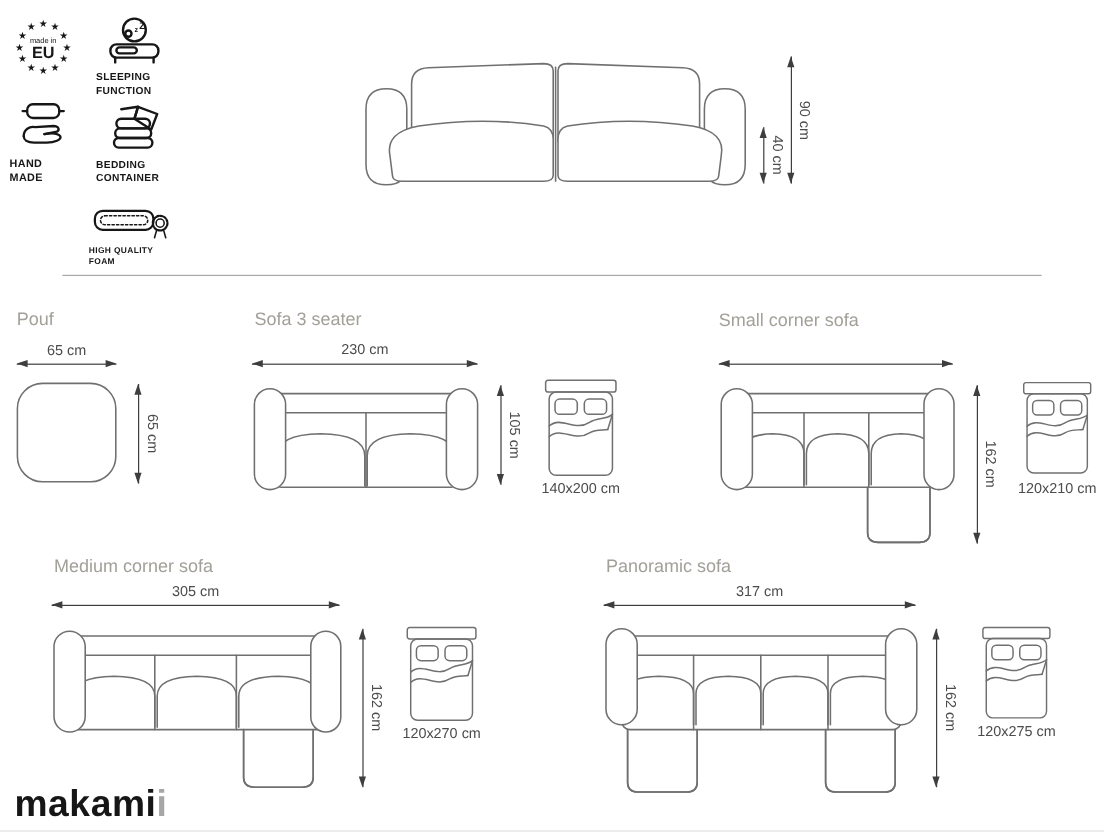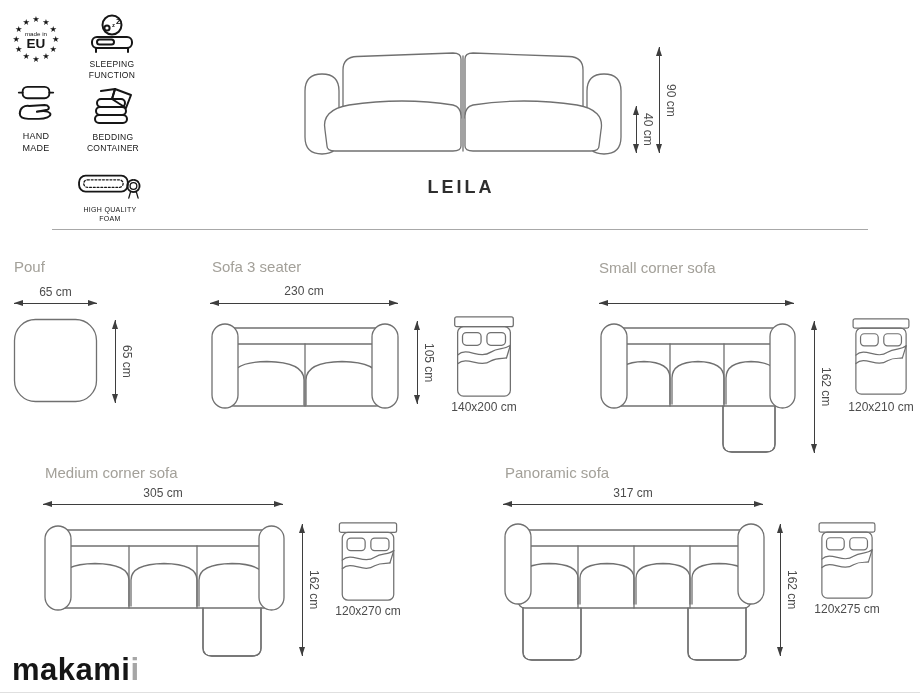--- a/index.html
+++ b/index.html
@@ -5,21 +5,21 @@
   html,body{margin:0;padding:0;background:#fff;}
   #stage{
     position:relative;width:920px;height:700px;background:#fff;overflow:hidden;
     font-family:"Liberation Sans",sans-serif;color:#333;
   }
   svg{display:block;}
   .abs{position:absolute;}
   
   .badge{position:absolute;display:flex;flex-direction:column;align-items:center;gap:5px;}
   .badge-label{
-    font-size:8.5px;font-weight:normal;color:#161616;text-align:center;
+    font-size:8.5px;font-weight:bold;color:#161616;text-align:left;
     letter-spacing:.3px;line-height:1.3;text-transform:uppercase;
   }
   
   .sec-label{position:absolute;font-size:15px;color:#a3a099;}
   .dim{position:absolute;font-size:12px;color:#4c4c4c;text-align:center;white-space:nowrap;}
   .vdim{
     position:absolute;writing-mode:vertical-rl;font-size:12px;color:#4c4c4c;
     display:flex;align-items:center;justify-content:center;white-space:nowrap;
   }
   .bed-label{position:absolute;font-size:12px;color:#4c4c4c;text-align:center;white-space:nowrap;}
@@ -152,21 +152,20 @@
       <path class="w" d="M24,102 L22,86 Q18,66 46,61 Q100,53 150,61 Q158,63 158,72 L158,102 Q158,107 150,107 L32,107 Q24,107 24,102 Z"></path>
       <path class="w" d="M296,102 L298,86 Q302,66 274,61 Q220,53 170,61 Q162,63 162,72 L162,102 Q162,107 170,107 L288,107 Q296,107 296,102 Z"></path>
       <path d="M160,12 V107"></path>
     </g>
   </svg>
   <div class="varrow" style="left:659px;top:47px;height:106px"></div>
   <div class="vdim" style="left:664px;top:47px;height:106px">90 cm</div>
   <div class="varrow" style="left:636px;top:106px;height:47px"></div>
   <div class="vdim" style="left:641px;top:102px;height:55px">40 cm</div>
 
-  <div class="product-title" style="left:361px;top:177px;width:200px">LEILA</div>
 
   <div class="divider" style="left:52px;top:229px;width:816px"></div>
 
   <div class="sec-label" style="left:14px;top:258px">Pouf</div>
   <div class="dim" style="left:14px;top:285px;width:83px">65 cm</div>
   <div class="harrow" style="left:14px;top:303px;width:83px"></div>
   <svg class="abs" style="left:13px;top:318px" width="85" height="85" viewBox="0 0 85 85">
     <rect class="line-art" x="1.5" y="1.5" width="82" height="82" rx="21"></rect>
   </svg>
   <div class="varrow" style="left:115px;top:320px;height:83px"></div>

